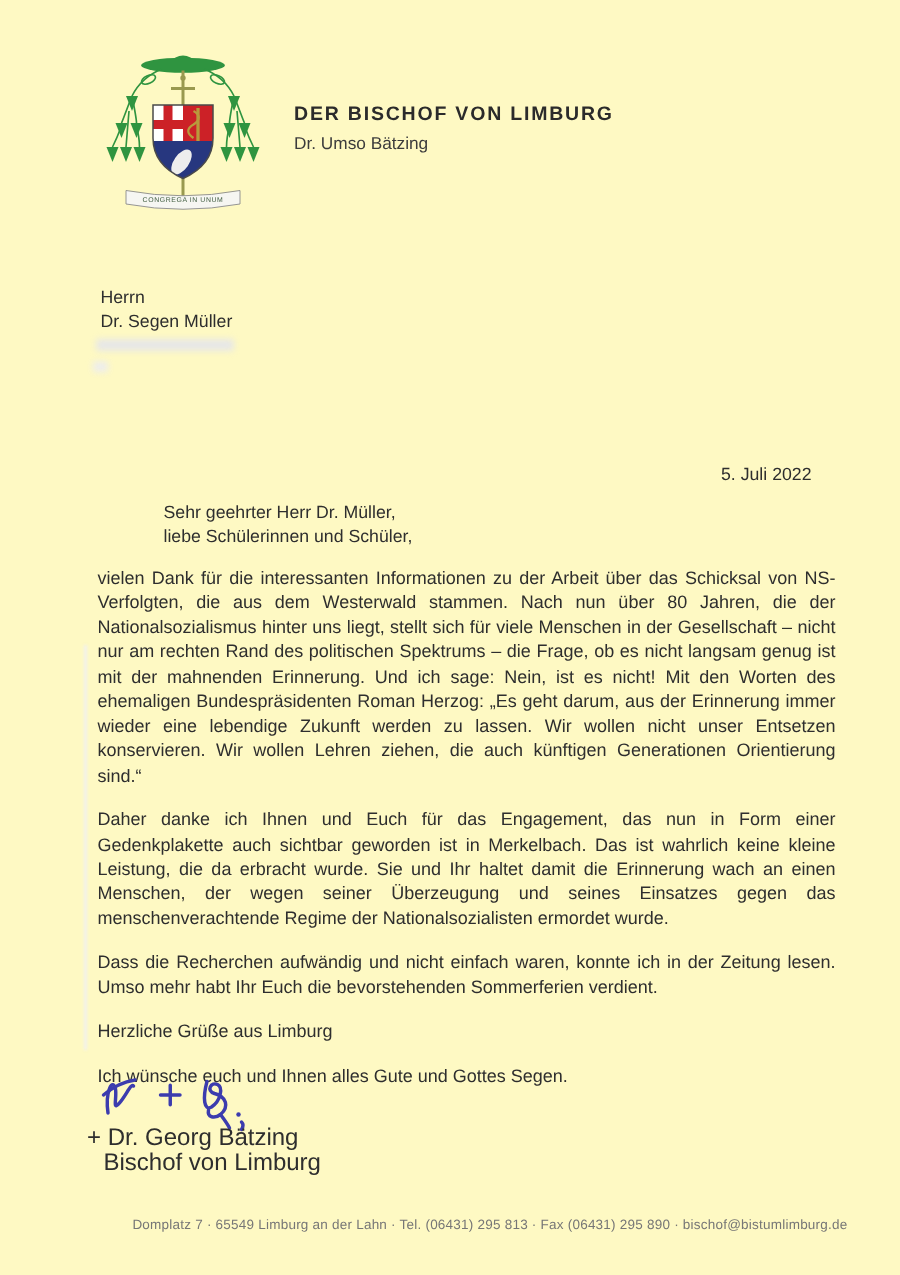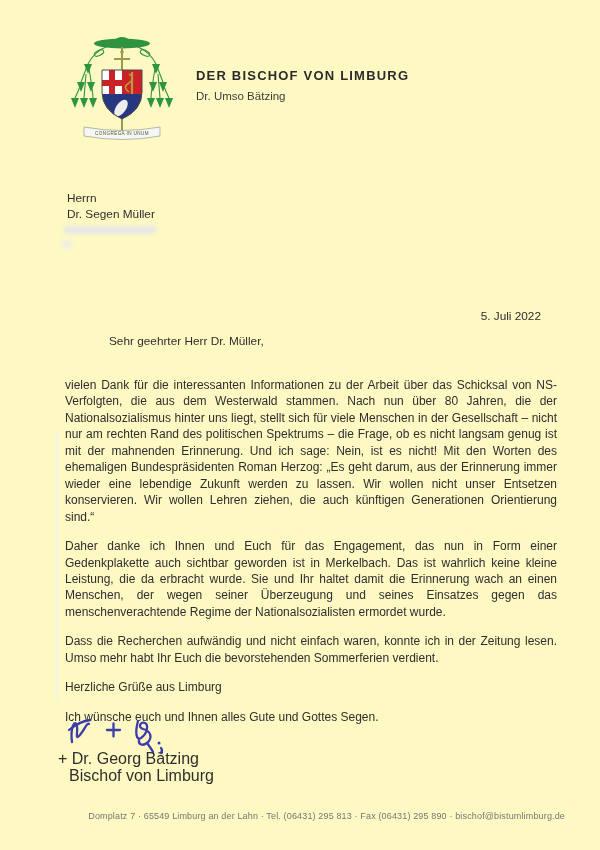--- a/index.html
+++ b/index.html
@@ -116,20 +116,21 @@
     <div>Herrn</div>
     <div>Dr. Segen Müller</div>
   </div>
   <div class="redaction-1"></div>
   <div class="redaction-2"></div>
 
   <div class="date">5. Juli 2022</div>
 
   <div class="salutation">
     <div>Sehr geehrter Herr Dr. Müller,</div>
+    <div>liebe Schülerinnen und Schüler,</div>
   </div>
 
   <div class="body-text">
     <p>vielen Dank für die interessanten Informationen zu der Arbeit über das Schicksal von NS-Verfolgten, die aus dem Westerwald stammen. Nach nun über 80 Jahren, die der Nationalsozialismus hinter uns liegt, stellt sich für viele Menschen in der Gesellschaft – nicht nur am rechten Rand des politischen Spektrums – die Frage, ob es nicht langsam genug ist mit der mahnenden Erinnerung. Und ich sage: Nein, ist es nicht! Mit den Worten des ehemaligen Bundespräsidenten Roman Herzog: „Es geht darum, aus der Erinnerung immer wieder eine lebendige Zukunft werden zu lassen. Wir wollen nicht unser Entsetzen konservieren. Wir wollen Lehren ziehen, die auch künftigen Generationen Orientierung sind.“</p>
     <p>Daher danke ich Ihnen und Euch für das Engagement, das nun in Form einer Gedenkplakette auch sichtbar geworden ist in Merkelbach. Das ist wahrlich keine kleine Leistung, die da erbracht wurde. Sie und Ihr haltet damit die Erinnerung wach an einen Menschen, der wegen seiner Überzeugung und seines Einsatzes gegen das menschenverachtende Regime der Nationalsozialisten ermordet wurde.</p>
     <p>Dass die Recherchen aufwändig und nicht einfach waren, konnte ich in der Zeitung lesen. Umso mehr habt Ihr Euch die bevorstehenden Sommerferien verdient.</p>
     <p class="no-justify greeting">Herzliche Grüße aus Limburg</p>
     <p class="no-justify">Ich wünsche euch und Ihnen alles Gute und Gottes Segen.</p>
   </div>
 

